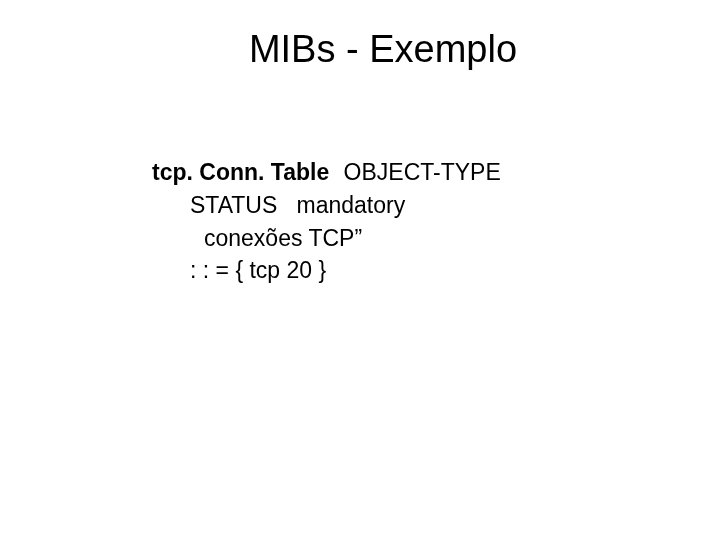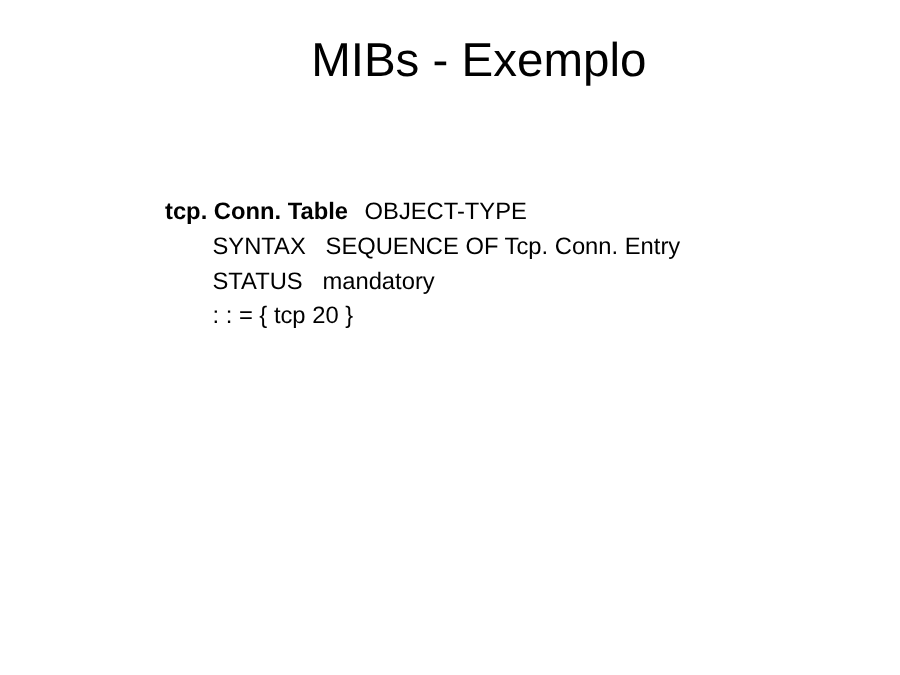--- a/index.html
+++ b/index.html
@@ -21,23 +21,23 @@
       left: 0;
       right: 0;
       text-align: center;
       font-size: 38px;
       font-weight: normal;
       padding-left: 30px;
     }
     .content {
       position: absolute;
       top: 142px;
-      left: 112px;
+      left: 132px;
       width: 520px;
-      font-size: 19px;
+      font-size: 23px;
       line-height: 1.25;
     }
     .line1 {
       white-space: pre;
     }
     .bold {
       font-weight: bold;
     }
     .line-indent {
       padding-left: 42px;
@@ -48,16 +48,16 @@
       white-space: pre;
     }
   </style>
 </head>
 <body>
 
 <div class="title">MIBs - Exemplo</div>
 
 <div class="content">
   <div class="line1"><span class="bold">tcp. Conn. Table </span><span>OBJECT-TYPE</span></div>
-  <div class="line-indent">SYNTAX   SEQUENCE OF Tcp. Conn. Entry</div>
   <div class="line-indent">STATUS   mandatory</div>
+  <div class="line-indent2">conexões TCP”</div>
   <div class="line-indent">: : = { tcp 20 }</div>
 </div>
 
 </body></html>

